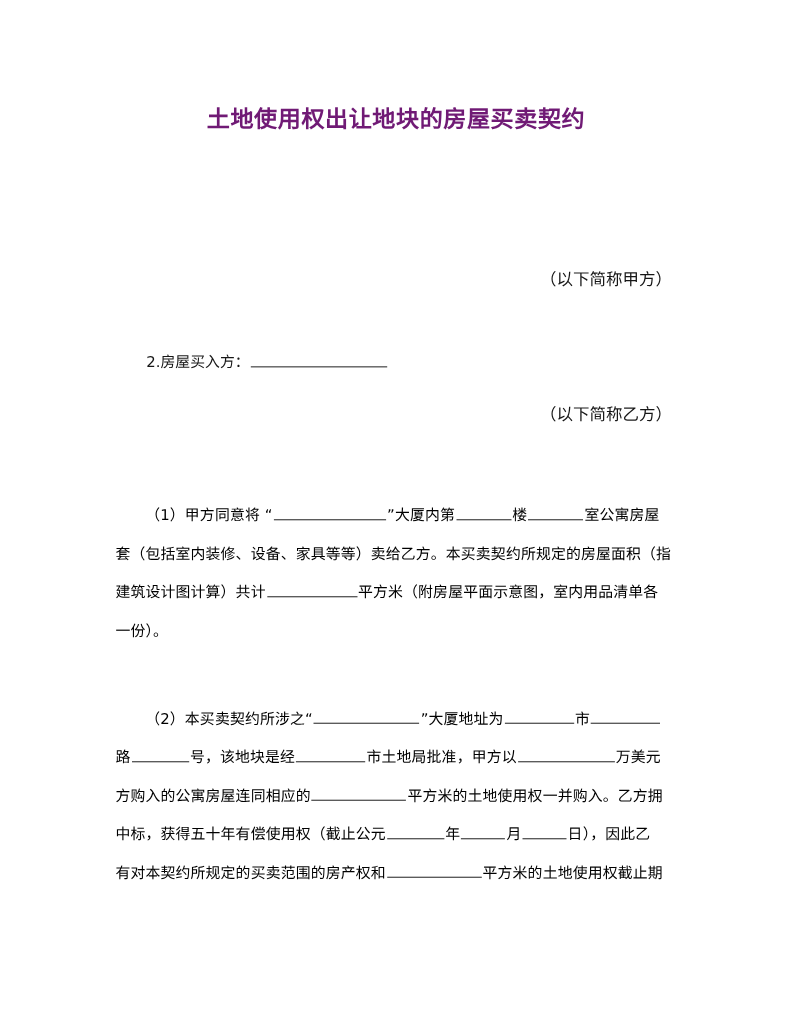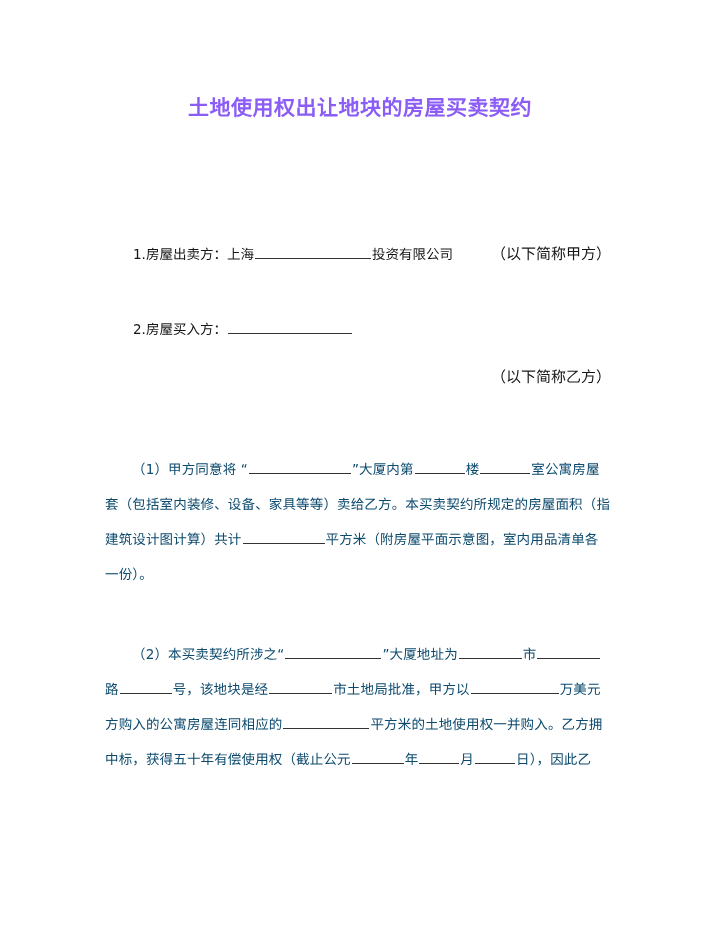--- a/index.html
+++ b/index.html
@@ -29,21 +29,21 @@
   .doc-title {
     position: absolute;
     left: 0;
     top: 80px;
     width: 720px;
     text-align: center;
     font-size: 21px;
     font-weight: bold;
     letter-spacing: 0.5px;
     line-height: 1.4;
-    color: #8b5cf6;
+    color: #701a75;
   }
 
   
   .party-list {
     position: absolute;
     left: 133px;
     top: 243px;
     width: 487px;
   }
   .party-row {
@@ -77,21 +77,21 @@
   .w-seller   { width: 116px; }
   .w-buyer    { width: 124px; }
   .w-subject  { width: 124px; }
 
   
   .body-block {
     position: absolute;
     left: 105px;
     width: 511px;
     font-size: 13.5px;
-    color: #0c4a6e;
+    color: #000000;
   }
   #para-1 { top: 457px; }
   #para-2 { top: 642px; }
 
   .body-line {
     height: 35px;
     line-height: 24px;
     white-space: nowrap;
     letter-spacing: 0.15px;
   }
@@ -117,23 +117,20 @@
 </head>
 <body>
 
 <div class="page">
 
   <h1 class="doc-title">土地使用权出让地块的房屋买卖契约</h1>
 
   <div class="party-list">
 
     <div class="party-row">
-      <span class="party-main">
-        <span>1.</span><span>房屋出卖方：上海</span><span class="blank w-seller"></span><span>投资有限公司</span>
-      </span>
       <span class="party-alias a">（以下简称甲方）</span>
     </div>
 
     <div class="party-row">
       <span class="party-main">
         <span>2.</span><span>房屋买入方：</span><span class="blank w-buyer"></span>
       </span>
       <span class="party-alias b">（以下简称乙方）</span>
     </div>
 
@@ -155,16 +152,17 @@
   <div class="body-block" id="para-2">
 
     <div class="body-line indent"><span>（2）</span><span>本买卖契约所涉之“</span><span class="blank b-bldg"></span><span>”大厦地址为</span><span class="blank b-city"></span><span>市</span><span class="blank b-street"></span></div>
 
     <div class="body-line"><span>路</span><span class="blank b-no"></span><span>号，该地块是经</span><span class="blank b-bureau"></span><span>市土地局批准，甲方以</span><span class="blank b-usd"></span><span>万美元</span></div>
 
     <div class="body-line"><span>方购入的公寓房屋连同相应的</span><span class="blank b-land"></span><span>平方米的土地使用权一并购入。乙方拥</span></div>
 
     <div class="body-line"><span>中标，获得五十年有偿使用权（截止公元</span><span class="blank b-year"></span><span>年</span><span class="blank b-month"></span><span>月</span><span class="blank b-day"></span><span>日），因此乙</span></div>
 
+    <div class="body-line"><span>有对本契约所规定的买卖范围的房产权和</span><span class="blank b-land2"></span><span>平方米的土地使用权截止期</span></div>
 
   </div>
 
 </div>
 
 </body></html>

